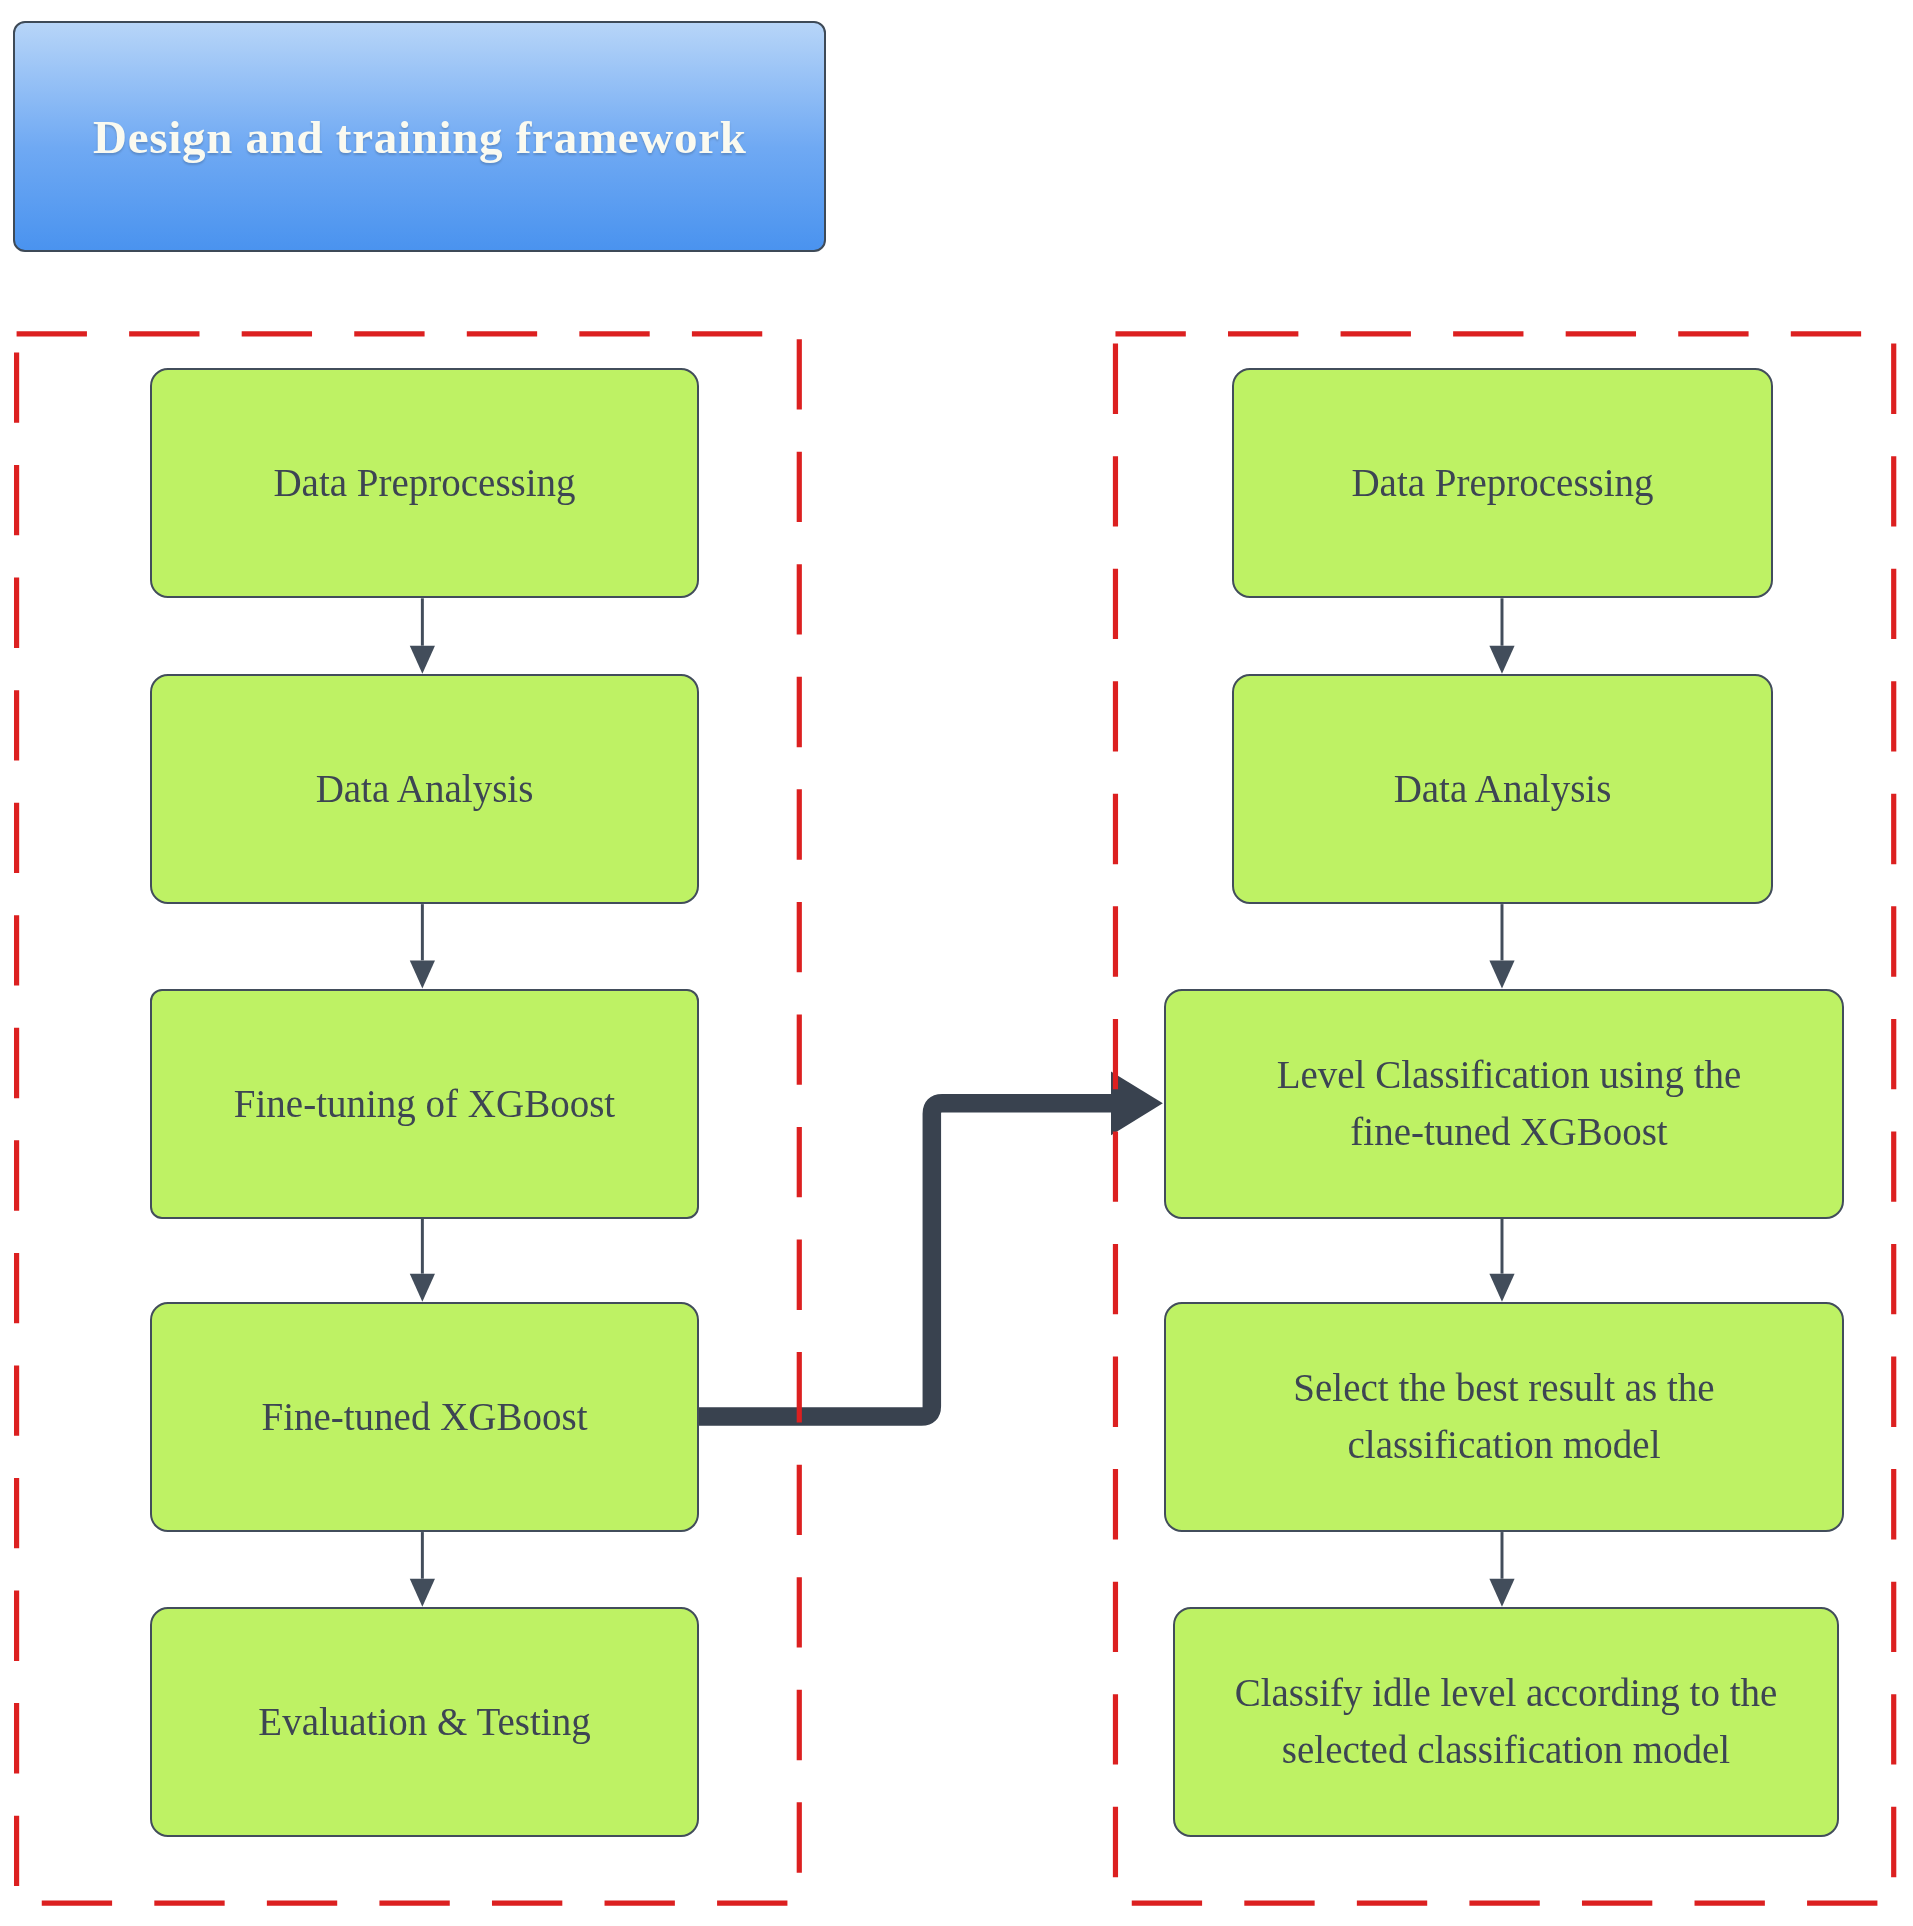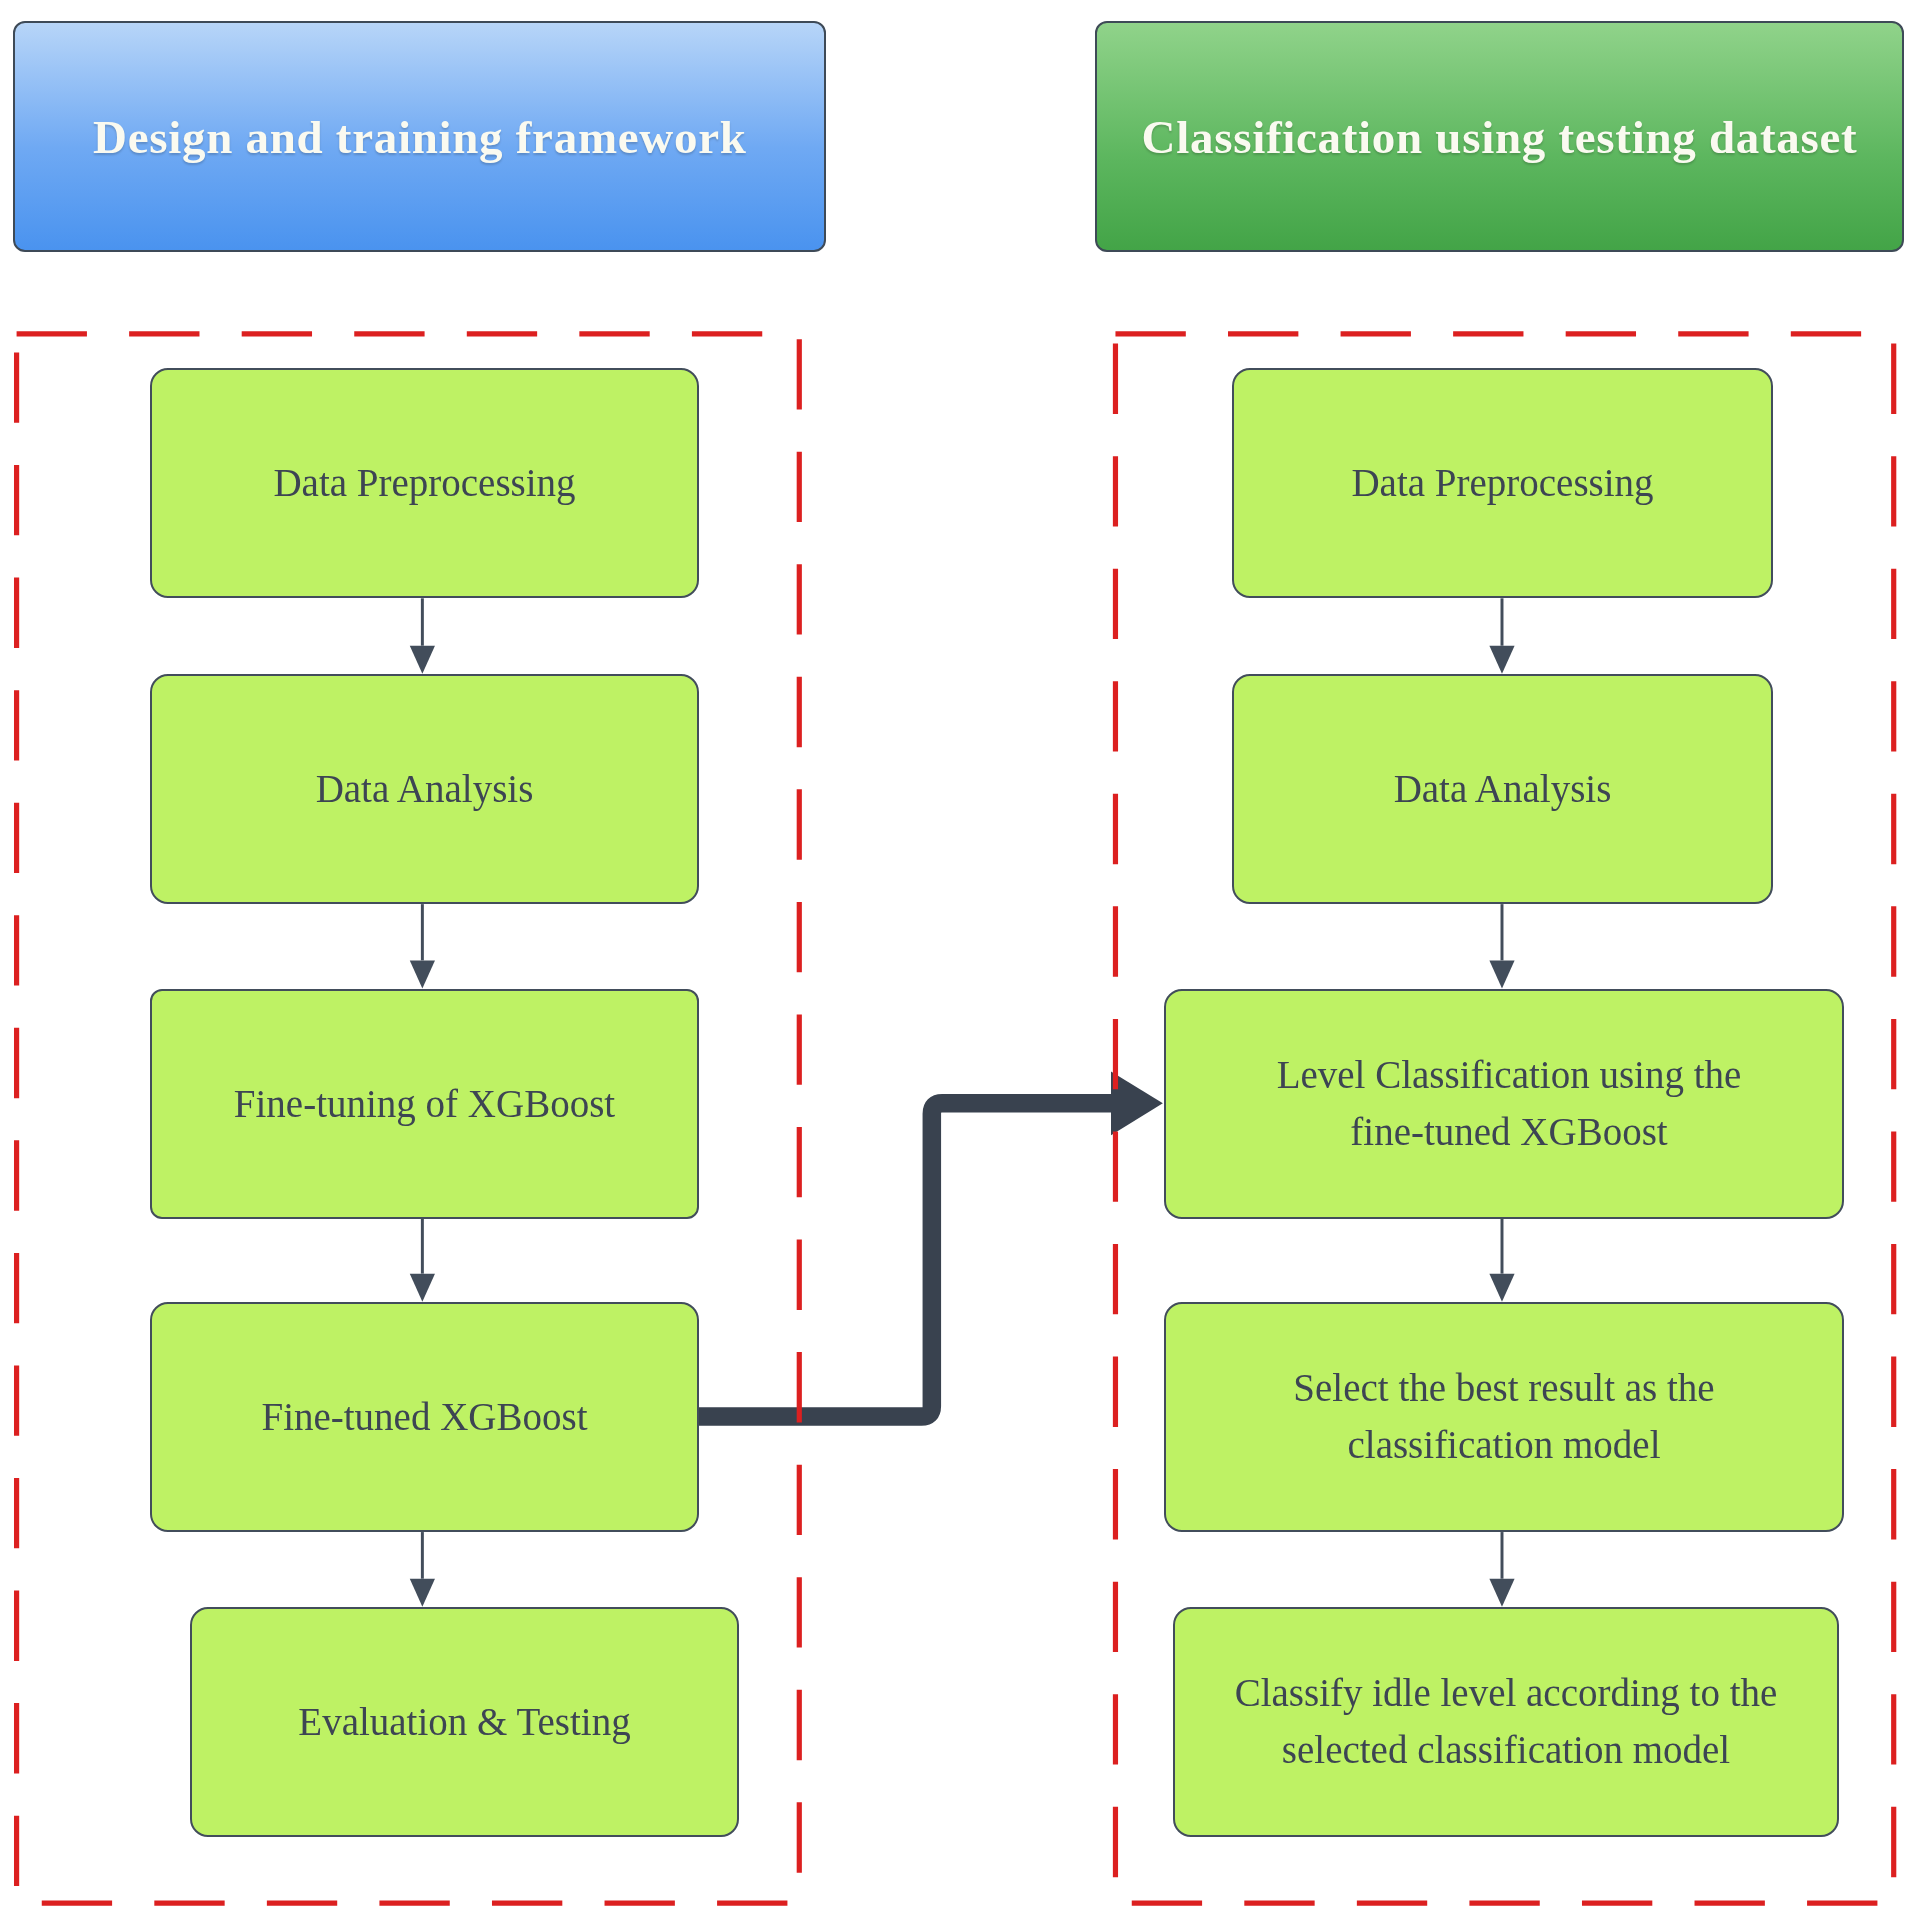--- a/index.html
+++ b/index.html
@@ -97,27 +97,26 @@
     <g>
       <path class="thick-path" d="M940 1913 L1244 1913 Q1258 1913 1258 1899 L1258 1504 Q1258 1490 1272 1490 L1504 1490"></path>
       <polygon class="thick-head" points="1500,1447 1500,1533 1570,1490"></polygon>
     </g>
 
     <rect class="dashed-rect" x="22" y="451" width="1057" height="2119"></rect>
     <rect class="dashed-rect" x="1506" y="451" width="1051" height="2119"></rect>
   </svg>
 
   <div class="section-header blue" style="left:13.3px;top:21px;width:813px;height:231px;">Design and training framework</div>
-  <div class="section-header green" style="left:1095px;top:21px;width:809px;height:231px;">Classification using testing dataset</div>
 
   <div class="node" style="left:150px;top:368px;width:549px;height:230px;">Data Preprocessing</div>
   <div class="node" style="left:150px;top:674px;width:549px;height:230px;">Data Analysis</div>
   <div class="node" style="left:150px;top:989px;width:549px;height:230px;border-radius:12px;">Fine-tuning of XGBoost</div>
   <div class="node" style="left:150px;top:1302px;width:549px;height:230px;">Fine-tuned XGBoost</div>
-  <div class="node" style="left:150px;top:1607px;width:549px;height:230px;margin-left:40px;">Evaluation &amp; Testing</div>
+  <div class="node" style="left:150px;top:1607px;width:549px;height:230px;">Evaluation &amp; Testing</div>
 
   <div class="node" style="left:1232px;top:368px;width:541px;height:230px;">Data Preprocessing</div>
   <div class="node" style="left:1232px;top:674px;width:541px;height:230px;">Data Analysis</div>
   <div class="node" style="left:1164px;top:989px;width:680px;height:230px;padding-left:28px;">Level Classification using the
 fine-tuned XGBoost</div>
   <div class="node" style="left:1173px;top:1607px;width:666px;height:230px;">Classify idle level according to the
 selected classification model</div>
   <div class="node" style="left:1164px;top:1302px;width:680px;height:230px;">Select the best result as the
 classification model</div>
 

